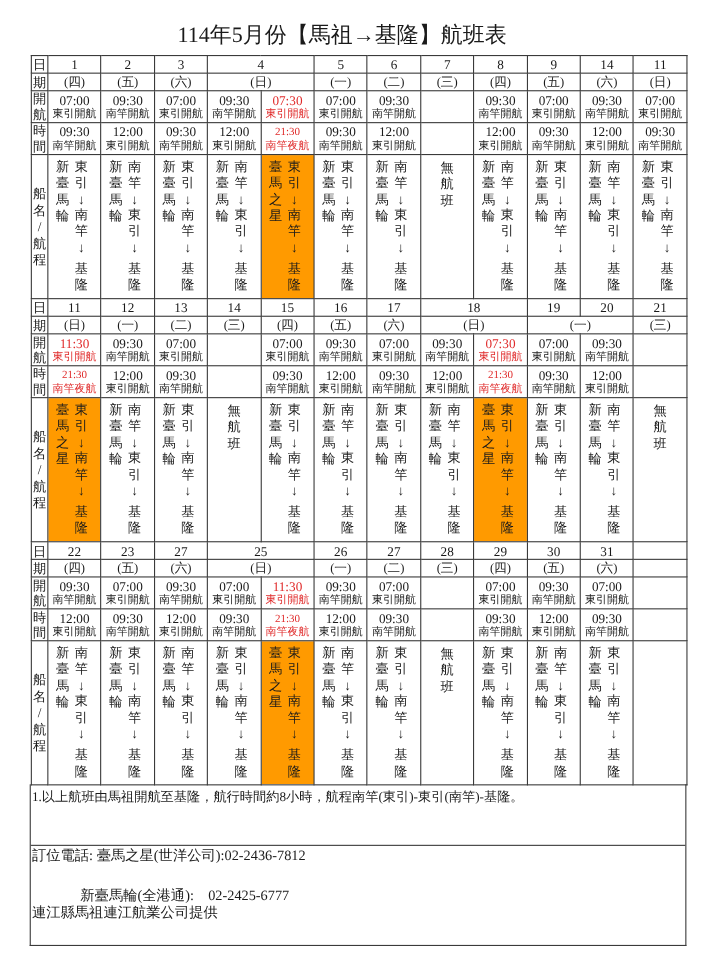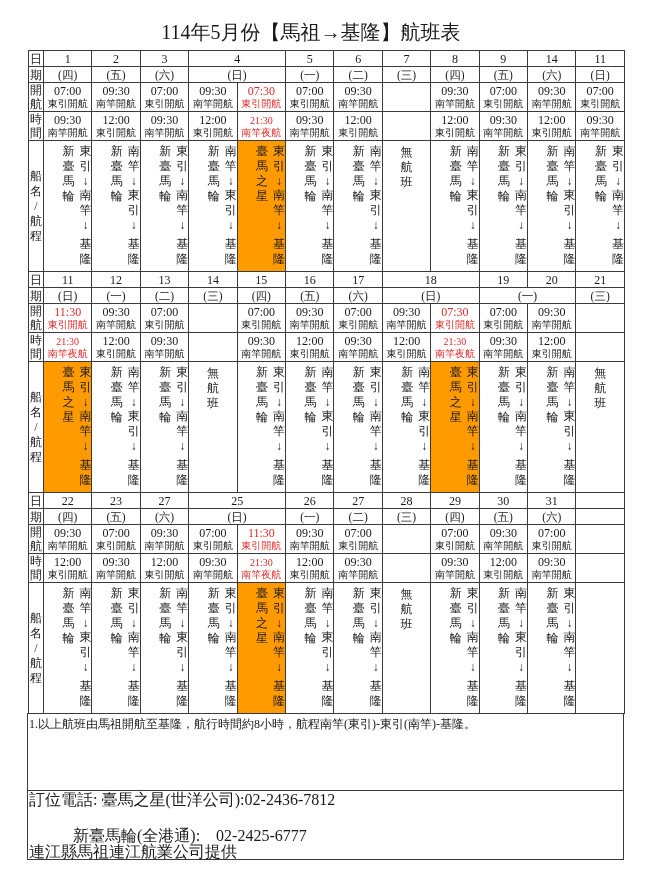--- a/index.html
+++ b/index.html
@@ -15,30 +15,30 @@
 tr.rd td{font-size:12px;line-height:14px;vertical-align:middle;}
 tr.rw td{font-size:11.5px;line-height:14px;vertical-align:middle;}
 .sched td.lbl{font-size:12px;vertical-align:middle;}
 .vt{display:block;width:12px;margin:0 auto;font-size:12px;line-height:15px;word-break:break-all;line-break:anywhere;overflow-wrap:anywhere;}
 tr.r1 .lbl .vt,tr.r2 .lbl .vt{line-height:14px;}
 .t .tm{display:block;font-size:12px;line-height:14px;margin-top:1px;white-space:nowrap;}
 .t .tl{display:block;font-size:10px;line-height:12px;white-space:nowrap;}
 .t.hl{color:var(--highlight-text);}
 .t.sm .tm{font-size:10px;line-height:13px;margin-top:2px;}
 .s.og{background:var(--highlight-bg);}
-.sc{display:flex;justify-content:flex-end;padding:3px 0 0 7px;gap:5px;}
+.sc{display:flex;justify-content:flex-start;padding:3px 0 0 7px;gap:5px;}
 .sc .vt{margin:0;}
 .rt{display:flex;flex-direction:column;align-items:center;width:12px;}
 .arr{display:block;font-size:12px;line-height:14px;width:12px;text-align:center;}
 .arr::before{content:"\2193";}
 .rt .dest{margin-top:5px;}
 .ns .vt{margin:4px auto 0;}
 .foot{position:absolute;left:27px;top:713px;width:597px;height:147px;border:1px solid var(--border);border-top:none;}
-.note{height:78px;border-bottom:1px solid var(--border);padding:3px 0 0 1px;font-size:12px;line-height:16px;white-space:nowrap;}
-.contacts{padding:1px 0 0 1px;font-size:16px;line-height:16px;}
+.note{height:56px;border-bottom:1px solid var(--border);padding:3px 0 0 1px;font-size:12px;line-height:16px;white-space:nowrap;}
+.contacts{padding:1px 0 0 1px;font-size:13px;line-height:16px;}
 .contacts .ln2{padding-left:44px;margin-top:20px;}
 .contacts .warn{color:var(--highlight-text);margin-top:11px;}
 </style>
 </head>
 <body>
 
 <div class="title">114年5月份【馬祖→基隆】航班表</div>
 
 <table class="sched">
 <colgroup>

